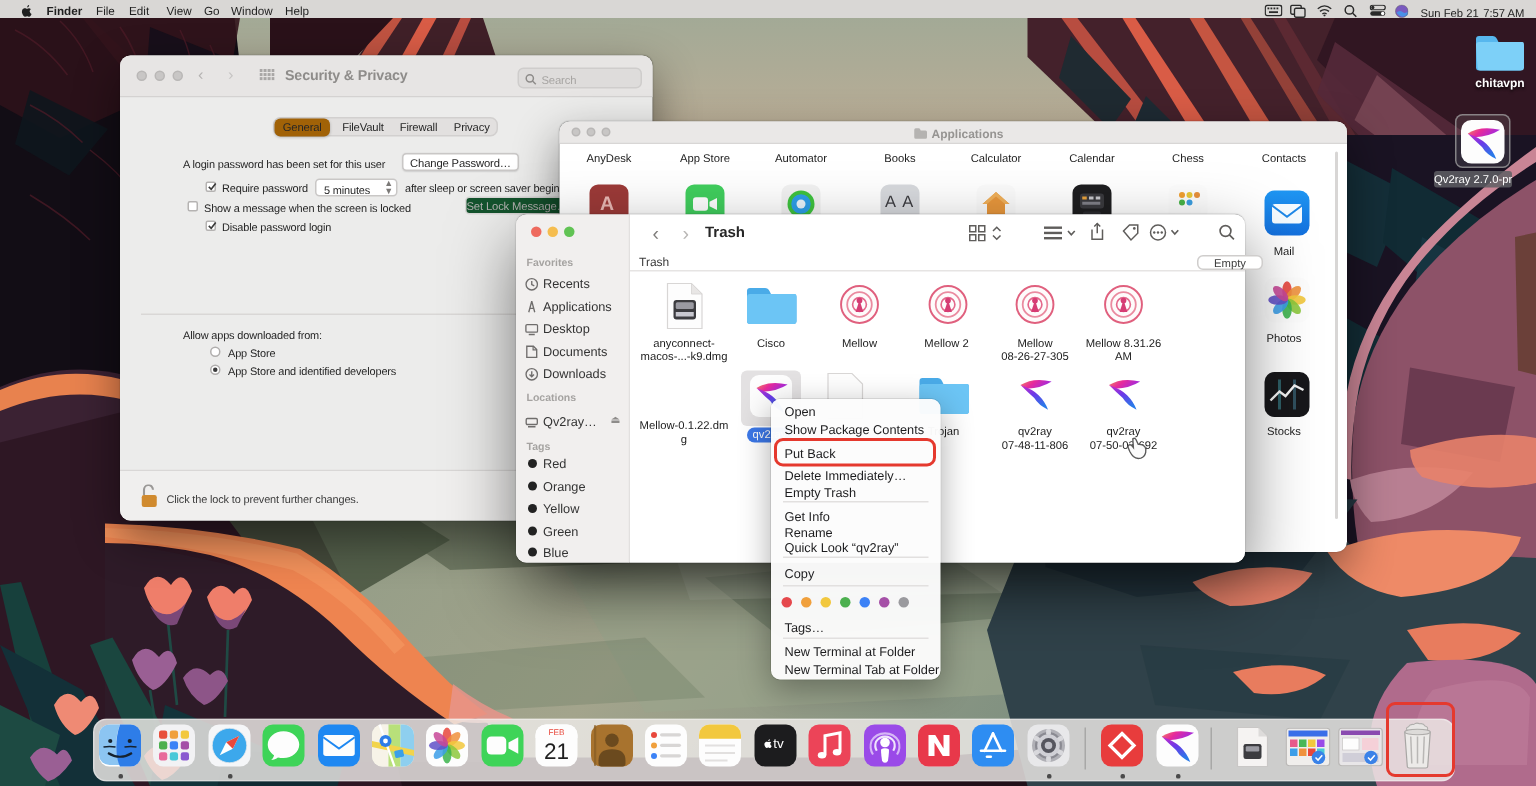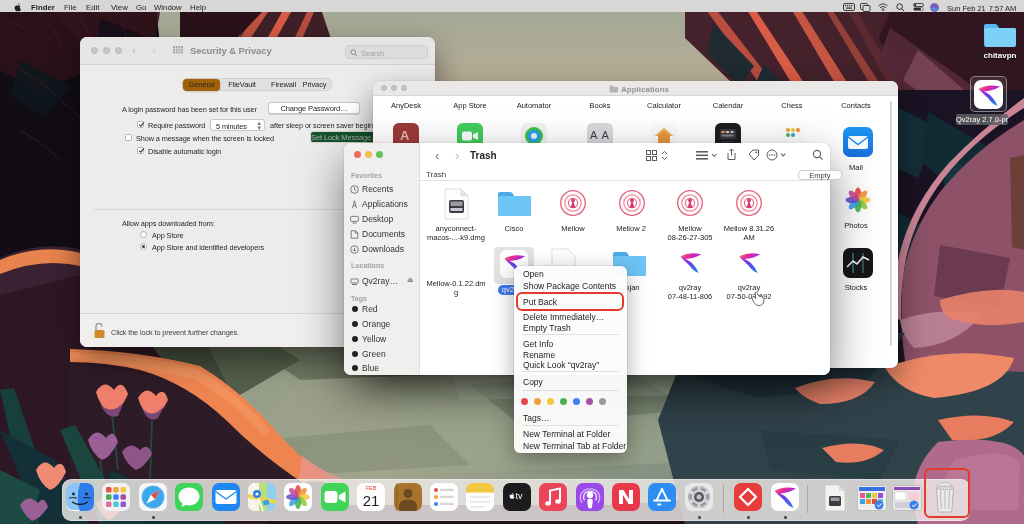--- a/index.html
+++ b/index.html
@@ -235,46 +235,46 @@
             <circle cx="3.2" cy="3.2" r="2.4" fill="none" stroke="#8e8c8a" stroke-width="1"></circle>
             <line x1="5" y1="5" x2="7.2" y2="7.2" stroke="#8e8c8a" stroke-width="1"></line>
           </svg>
    <div class="abs" style="left:15px;top:3px;color:#a6a4a2;font-size:7.5px">Search</div>
   </div>
  </div>
 
  <div class="abs" style="left:102px;top:41px;width:150px;height:13px;background:#e2e0df;border:0.5px solid #d2d0cf;border-radius:5px"></div>
  <div class="abs" style="left:103px;top:41.5px;width:37px;height:12px;background:#a16207;border-radius:4px;box-shadow:0 0.5px 2px rgba(0,0,0,0.25);font-size:7.5px;text-align:center;line-height:12px">General</div>
  <div class="abs" style="left:143px;top:43px;width:38px;font-size:7.5px;text-align:center">FileVault</div>
- <div class="abs" style="left:182px;top:43px;width:34px;font-size:7.5px;text-align:right">Firewall</div>
+ <div class="abs" style="left:182px;top:43px;width:34px;font-size:7.5px;text-align:center">Firewall</div>
  <div class="abs" style="left:218px;top:43px;width:33px;font-size:7.5px;text-align:center">Privacy</div>
 
  <div class="abs" style="left:42px;top:68px">A login password has been set for this user</div>
- <div class="abs" style="left:188px;top:65px;width:92px;height:12px;background:#fff;border:0.5px solid #c9c7c6;border-radius:3px;box-shadow:0 0.5px 1px rgba(0,0,0,0.12);font-size:7.5px;text-align:center;line-height:12px;white-space:nowrap">Change Password…</div>
+ <div class="abs" style="left:188px;top:65px;width:78px;height:12px;background:#fff;border:0.5px solid #c9c7c6;border-radius:3px;box-shadow:0 0.5px 1px rgba(0,0,0,0.12);font-size:7.5px;text-align:center;line-height:12px;white-space:nowrap">Change Password…</div>
 
  <div class="abs" style="left:57px;top:84px;width:7px;height:7px;background:#fff;border:0.5px solid #b5b3b2;border-radius:1.5px"></div>
  <svg class="abs" style="left:57.5px;top:84px" width="7" height="7" viewBox="0 0 7 7">
         <path d="M1.2,3.6 L2.8,5.2 L5.8,1.4" stroke="#3b3b3b" stroke-width="1.1" fill="none"></path>
       </svg>
  <div class="abs" style="left:68px;top:84px">Require password</div>
  <div class="abs" style="left:130px;top:82px;width:55px;height:12px;background:#fff;border:0.5px solid #c9c7c6;border-radius:3px;font-size:7.3px">
    <span style="position:absolute;left:5px;top:2px">5 minutes</span>
    <span style="position:absolute;right:2px;top:0.5px;color:#7b7977;font-size:6px;line-height:5px">▲<br>▼</span>
  </div>
  <div class="abs" style="left:190px;top:84px;width:160px;white-space:nowrap">after sleep or screen saver begins</div>
 
  <div class="abs" style="left:45px;top:97px;width:7px;height:7px;background:#fff;border:0.5px solid #b5b3b2;border-radius:1.5px"></div>
  <div class="abs" style="left:56px;top:97px">Show a message when the screen is locked</div>
  <div class="abs" style="left:230px;top:94px;width:66px;height:12px;background:#14532d;border:0.5px solid #d8d6d5;border-radius:3px;font-size:7.5px;color:#b3b1b0;text-align:right;line-height:12px;white-space:nowrap">Set Lock Message…</div>
 
  <div class="abs" style="left:57px;top:110px;width:7px;height:7px;background:#fff;border:0.5px solid #b5b3b2;border-radius:1.5px"></div>
  <svg class="abs" style="left:57.5px;top:110px" width="7" height="7" viewBox="0 0 7 7">
         <path d="M1.2,3.6 L2.8,5.2 L5.8,1.4" stroke="#3b3b3b" stroke-width="1.1" fill="none"></path>
       </svg>
- <div class="abs" style="left:68px;top:110px">Disable automatic login</div>
+ <div class="abs" style="left:68px;top:110px">Disable password login</div>
 
  <div class="abs" style="left:14px;top:172px;width:327px;height:1px;background:#d9d7d6"></div>
 
  <div class="abs" style="left:42px;top:182px">Allow apps downloaded from:</div>
  <div class="abs" style="left:60px;top:194px;width:7px;height:7px;background:#fff;border:0.5px solid #b0aead;border-radius:50%"></div>
  <div class="abs" style="left:72px;top:194px">App Store</div>
  <div class="abs" style="left:60px;top:206px;width:7px;height:7px;background:#fff;border:0.5px solid #b0aead;border-radius:50%"></div>
  <div class="abs" style="left:62px;top:208px;width:3px;height:3px;background:#3a3a3a;border-radius:50%"></div>
  <div class="abs" style="left:72px;top:206px">App Store and identified developers</div>
 

